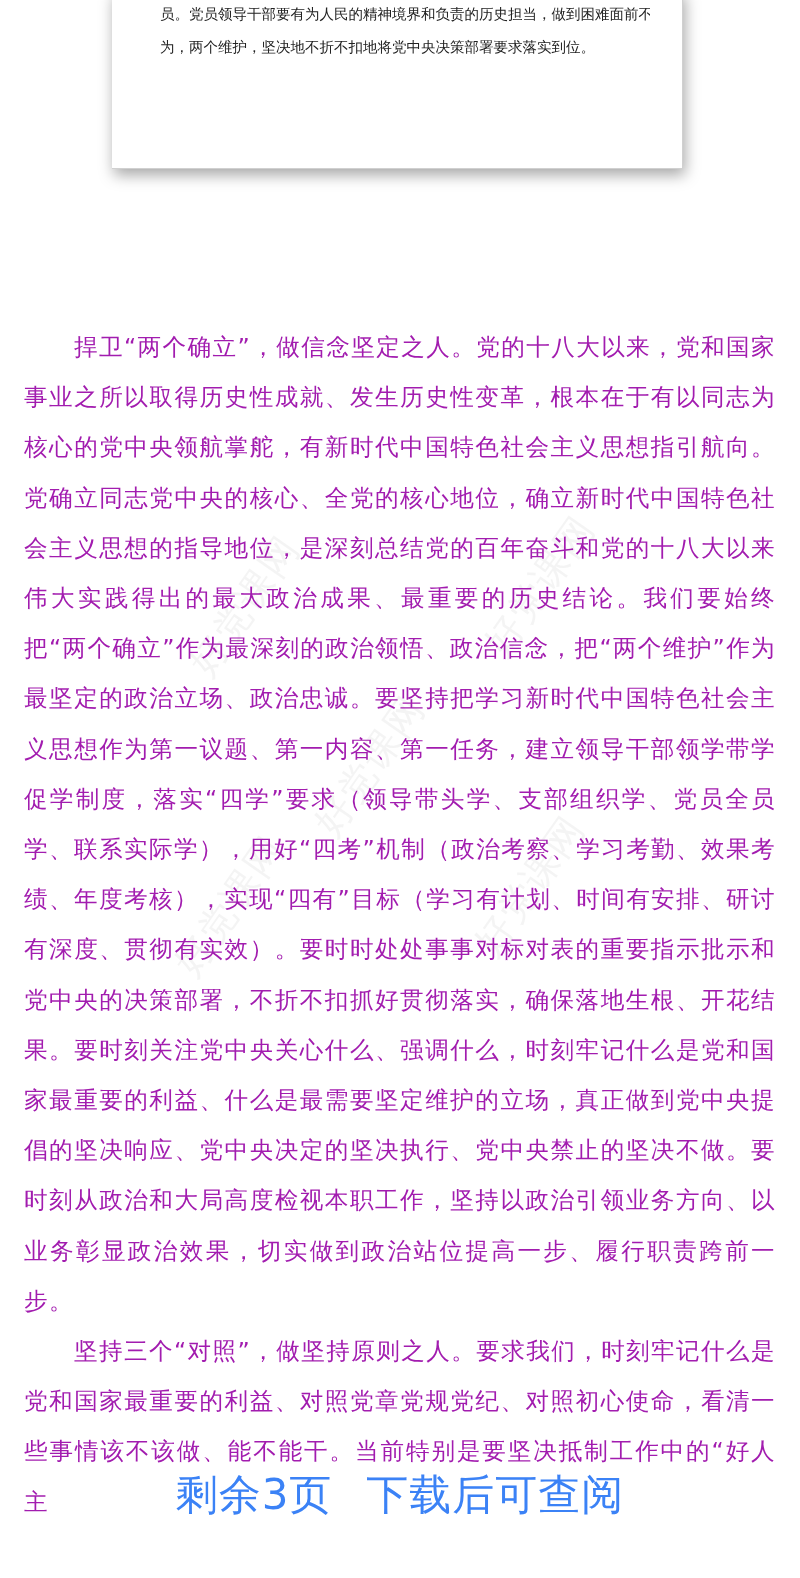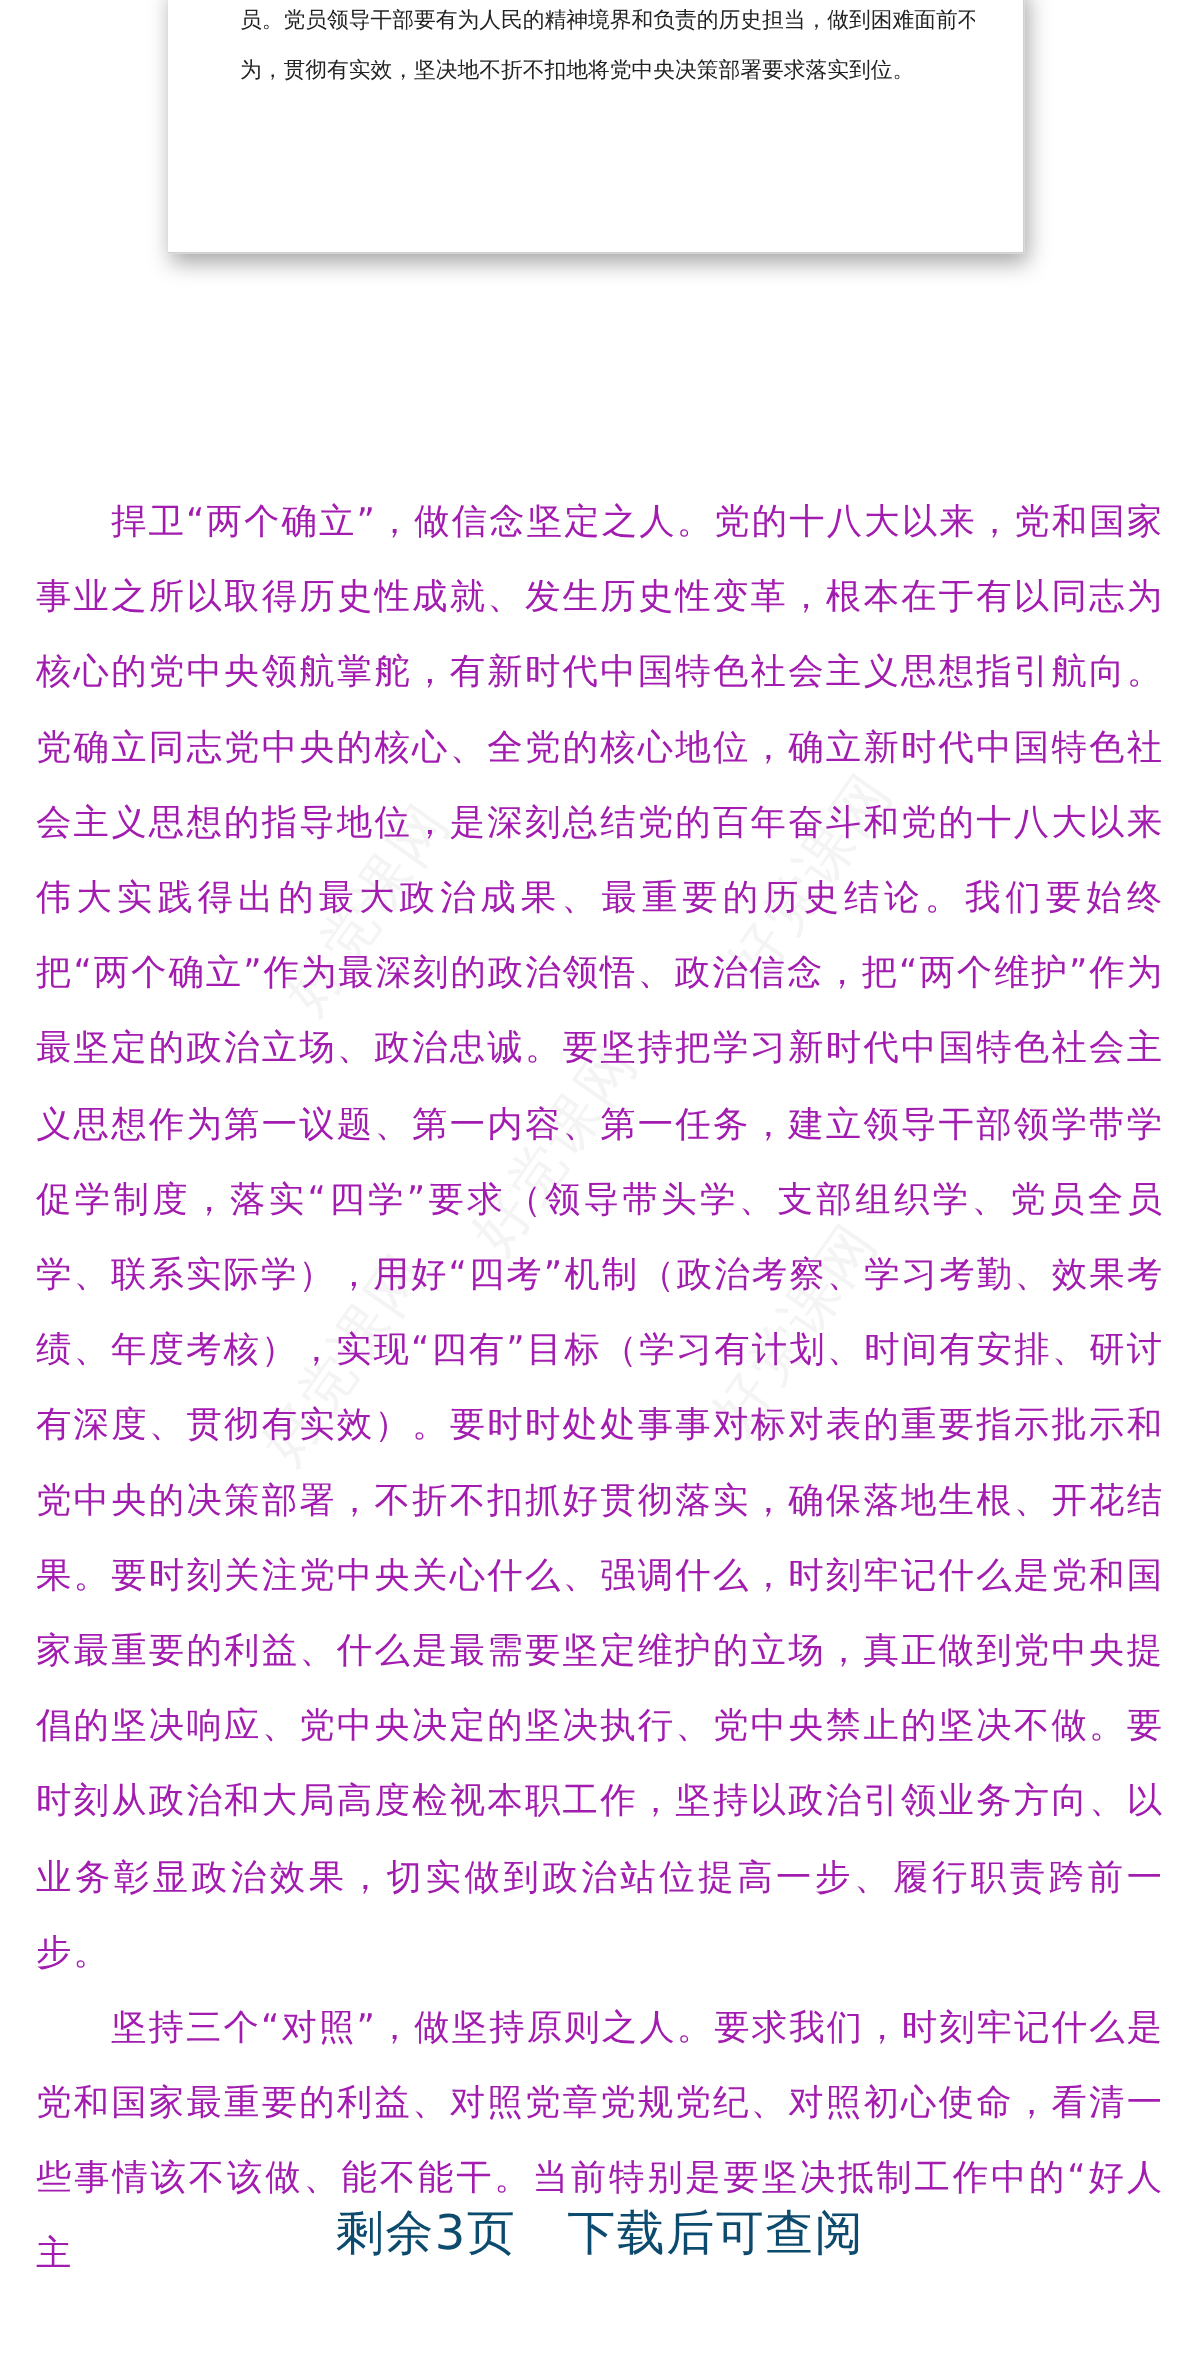--- a/index.html
+++ b/index.html
@@ -63,35 +63,35 @@
       white-space: nowrap;
       pointer-events: none;
       letter-spacing: 2px;
     }
     .footer-more {
       position: absolute;
       left: 0;
       top: 1467px;
       width: 800px;
       text-align: center;
-      font-size: 32px;
-      color: #0c4a6e;
+      font-size: 42px;
+      color: #3b82f6;
       letter-spacing: 1px;
     }
     .footer-more .gap {
       display: inline-block;
       width: 34px;
     }
   </style>
 </head>
 <body>
 
 <div class="preview-card">
   <div class="line" style="top:14px;">员。党员领导干部要有为人民的精神境界和负责的历史担当，做到困难面前不推诿</div>
-  <div class="line" style="top:47px;">为，贯彻有实效，坚决地不折不扣地将党中央决策部署要求落实到位。</div>
+  <div class="line" style="top:47px;">为，两个维护，坚决地不折不扣地将党中央决策部署要求落实到位。</div>
 </div>
 
 <div class="watermark" style="left:165px; top:580px;">好党课网</div>
 <div class="watermark" style="left:460px; top:560px;">好党课网</div>
 <div class="watermark" style="left:290px; top:740px;">好党课网</div>
 <div class="watermark" style="left:150px; top:880px;">好党课网</div>
 <div class="watermark" style="left:450px; top:860px;">好党课网</div>
 
 <div class="body-text">
   <p class="indent">捍卫“两个确立”，做信念坚定之人。党的十八大以来，党和国家事业之所以取得历史性成就、发生历史性变革，根本在于有以同志为核心的党中央领航掌舵，有新时代中国特色社会主义思想指引航向。党确立同志党中央的核心、全党的核心地位，确立新时代中国特色社会主义思想的指导地位，是深刻总结党的百年奋斗和党的十八大以来伟大实践得出的最大政治成果、最重要的历史结论。我们要始终把“两个确立”作为最深刻的政治领悟、政治信念，把“两个维护”作为最坚定的政治立场、政治忠诚。要坚持把学习新时代中国特色社会主义思想作为第一议题、第一内容、第一任务，建立领导干部领学带学促学制度，落实“四学”要求（领导带头学、支部组织学、党员全员学、联系实际学），用好“四考”机制（政治考察、学习考勤、效果考绩、年度考核），实现“四有”目标（学习有计划、时间有安排、研讨有深度、贯彻有实效）。要时时处处事事对标对表的重要指示批示和党中央的决策部署，不折不扣抓好贯彻落实，确保落地生根、开花结果。要时刻关注党中央关心什么、强调什么，时刻牢记什么是党和国家最重要的利益、什么是最需要坚定维护的立场，真正做到党中央提倡的坚决响应、党中央决定的坚决执行、党中央禁止的坚决不做。要时刻从政治和大局高度检视本职工作，坚持以政治引领业务方向、以业务彰显政治效果，切实做到政治站位提高一步、履行职责跨前一步。</p>

